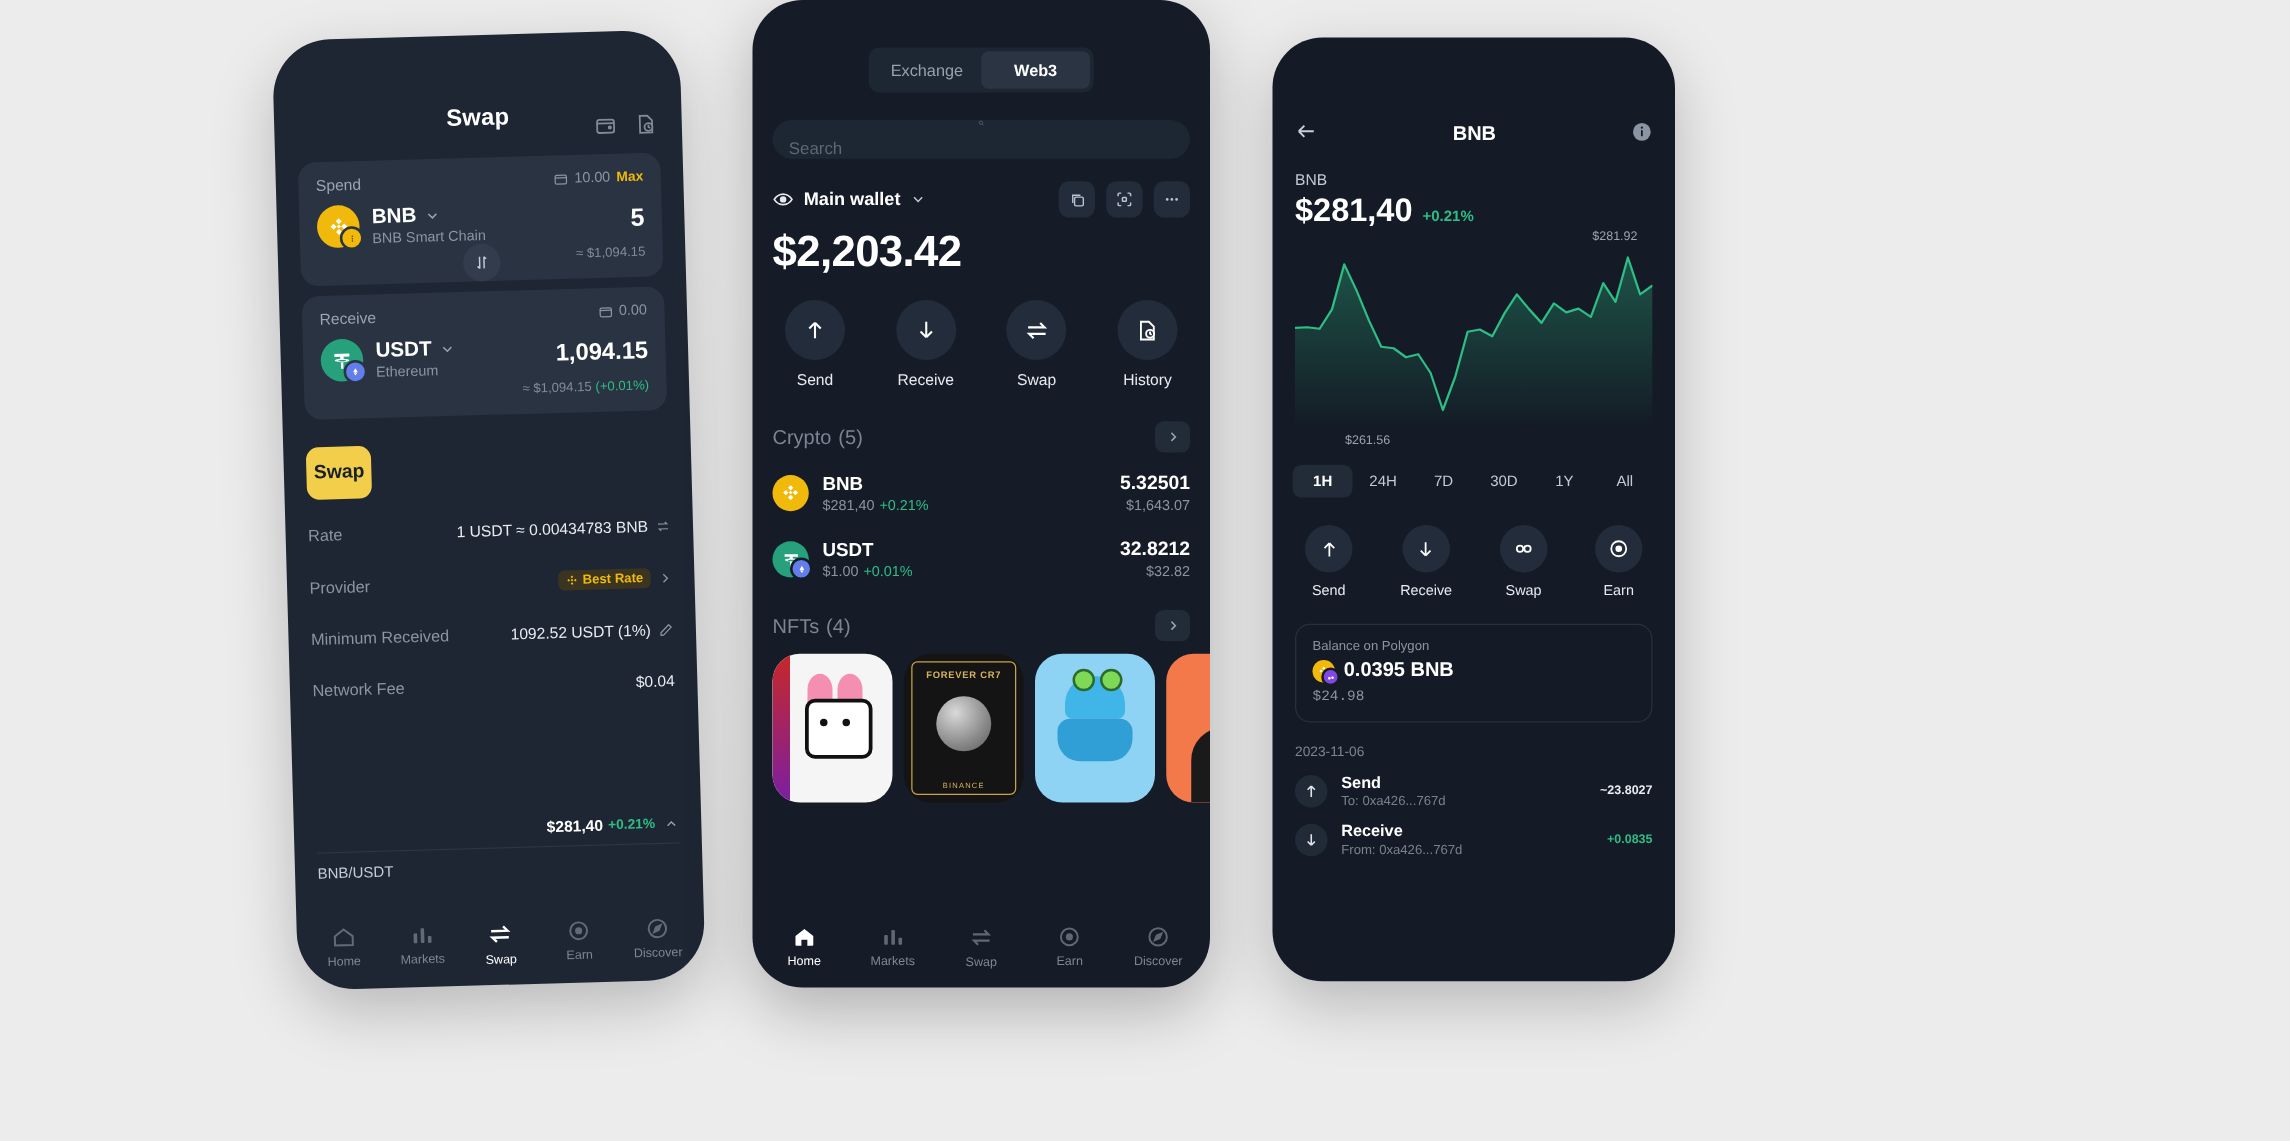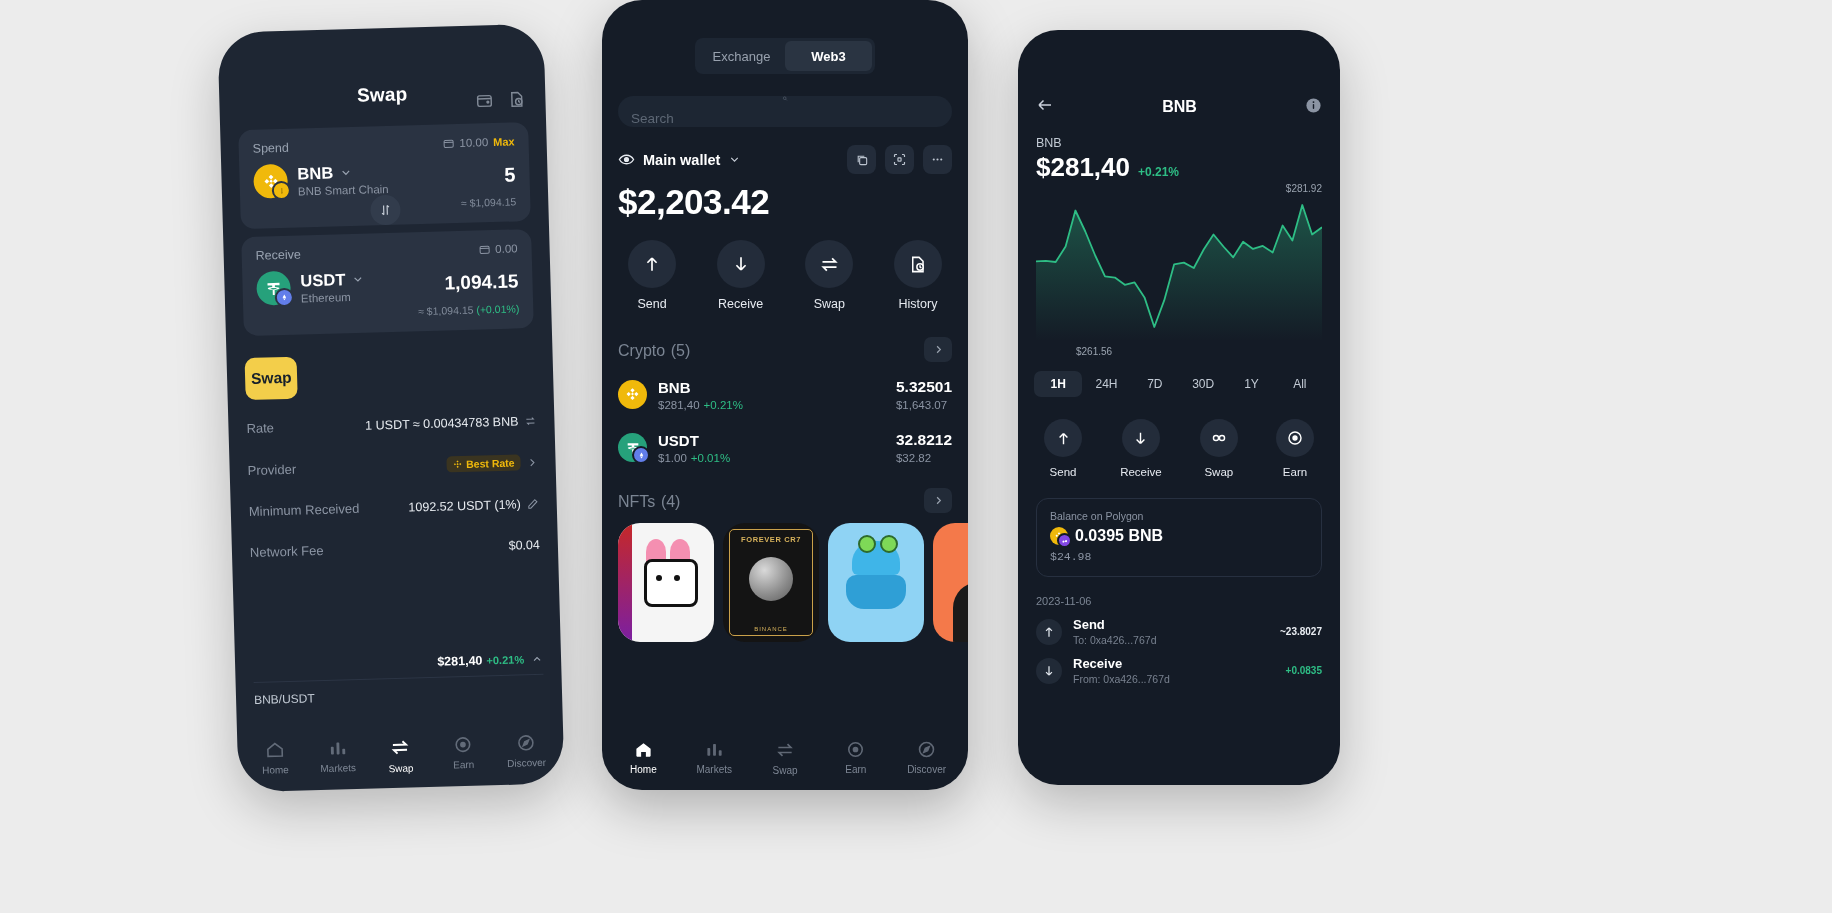--- a/index.html
+++ b/index.html
@@ -130,39 +130,39 @@
   .chev-btn{width:28px;height:25px;border-radius:7px;background:#222b38;display:flex;align-items:center;justify-content:center;cursor:pointer;}
   .clist{padding:6px 16px 0 16px;}
   .crow{display:flex;align-items:center;padding:10px 0;}
   .crow .coin{width:29px;height:29px;flex:0 0 29px;}
   .crow .coin .main{width:29px;height:29px;}
   .crow .coin .badge{border-color:#151c27;width:14px;height:14px;}
   .crow .cm{margin-left:11px;flex:1;}
   .crow .cn{color:#fff;font-size:15px;font-weight:600;}
   .crow .cp{color:#8b94a3;font-size:11.5px;margin-top:3px;}
   .crow .cp .pos{color:#2ebd85;margin-left:4px;}
-  .crow .cr{}
+  .crow .cr{text-align:right;}
   .crow .cq{color:#fff;font-size:15.5px;font-weight:600;}
   .crow .cv{color:#8b94a3;font-size:11.5px;margin-top:3px;}
   .nftrow{display:flex;gap:9px;padding:10px 0 0 16px;}
   .nft{width:96px;height:119px;border-radius:22px;flex:0 0 96px;overflow:hidden;position:relative;}
 
   
   #phone-right{
     left:1018px;top:30px;width:322px;height:755px;border-radius:40px;
     background:#141b26;box-shadow:0 18px 50px rgba(0,0,0,.22);
   }
   .r-top{display:flex;align-items:center;justify-content:space-between;padding:66px 18px 0 18px;}
   .r-title{color:#fff;font-size:16px;font-weight:700;}
   .r-sub{color:#c2cad4;font-size:12.5px;padding:18px 18px 0 18px;}
   .r-price-row{display:flex;align-items:baseline;gap:8px;padding:2px 18px 0 18px;}
   .r-price{color:#fff;font-size:26px;font-weight:700;}
   .r-chg{color:#2ebd85;font-size:12px;font-weight:600;}
   .chartwrap{position:relative;margin:8px 18px 0 18px;height:150px;}
-  .chart-hi{position:absolute;right:0;top:-8px;color:#9aa3af;font-size:10px;}
+  .chart-hi{position:absolute;right:12px;top:-8px;color:#9aa3af;font-size:10px;}
   .chart-lo{position:absolute;left:40px;bottom:-16px;color:#9aa3af;font-size:10px;}
   .ranges{display:flex;justify-content:space-between;margin:30px 16px 0 16px;}
   .range{
     flex:1;text-align:center;padding:6px 0;border-radius:7px;color:#c3cbd5;font-size:12px;cursor:pointer;
   }
   .range.on{background:#222b38;color:#fff;font-weight:600;}
   .r-actions{display:flex;justify-content:space-between;padding:22px 26px 0 26px;}
   .r-actions .circ{width:38px;height:38px;}
   .r-actions .al{font-size:11.5px;}
   .polycard{

